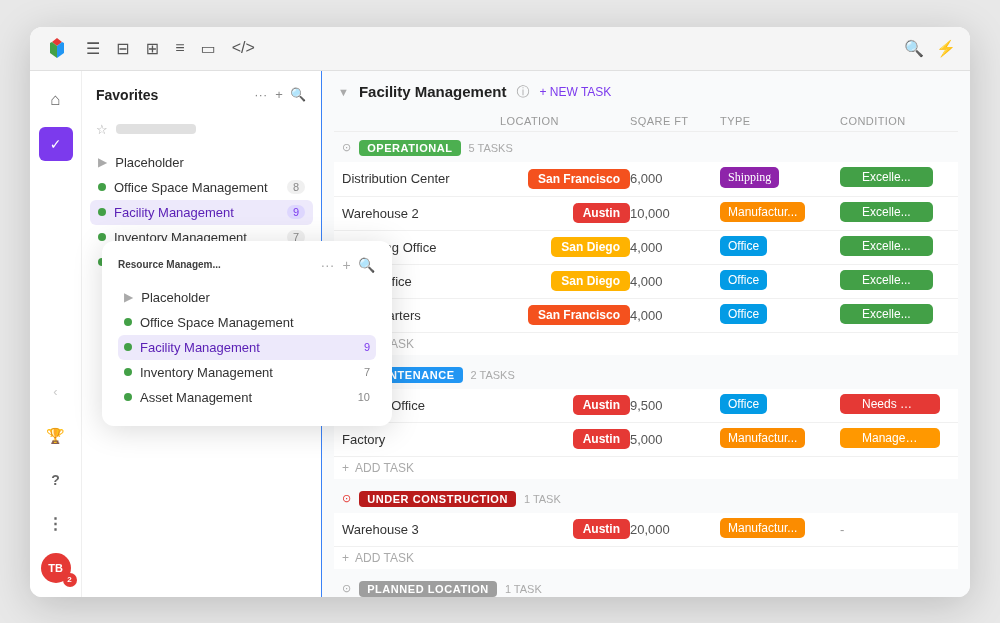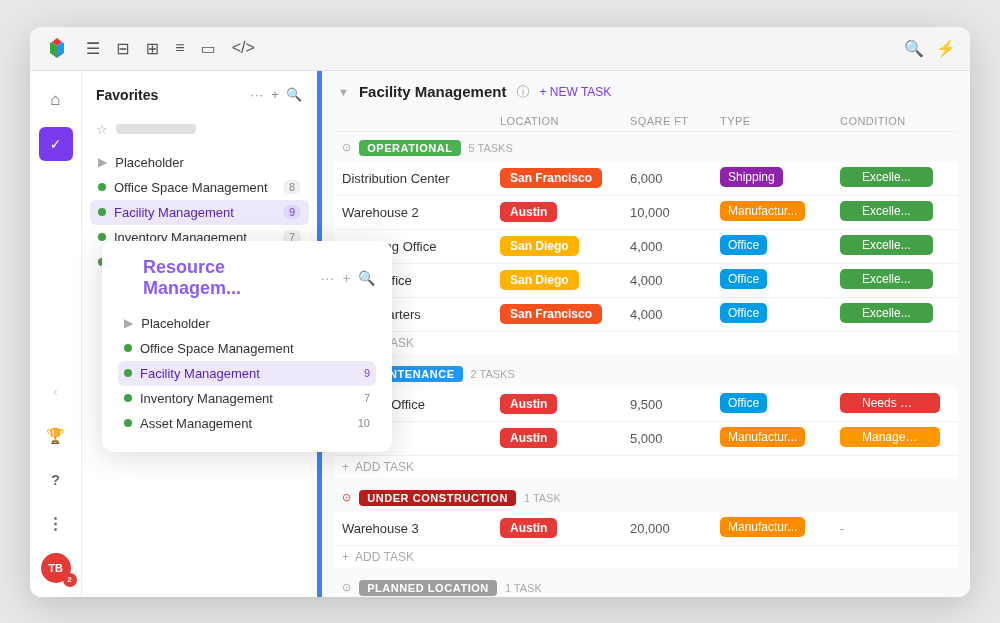--- a/index.html
+++ b/index.html
@@ -113,21 +113,21 @@
       width: 14px;
       height: 14px;
       display: flex;
       align-items: center;
       justify-content: center;
     }
     
     .sidebar {
       width: 240px;
       background: #fff;
-      border-right: 5px solid #3b82f6;
+      border-right: 1px solid #3b82f6;
       padding: 16px 0;
       flex-shrink: 0;
       position: relative;
       z-index: 10;
     }
     .sidebar-header {
       display: flex;
       align-items: center;
       justify-content: space-between;
       padding: 0 14px 12px;
@@ -207,24 +207,23 @@
       padding: 16px;
       z-index: 20;
     }
     .dropdown-card-header {
       display: flex;
       align-items: center;
       justify-content: space-between;
       margin-bottom: 12px;
     }
     .dropdown-card-title {
-      font-size: 18px;
+      font-size: 10px;
       font-weight: 700;
-      color: #8b5cf6;
-      margin-left: 25px;
+      color: #404040;
     }
     .dropdown-card-icons {
       display: flex;
       gap: 8px;
       color: #aaa;
       font-size: 14px;
     }
     .dropdown-item {
       display: flex;
       align-items: center;
@@ -323,21 +322,21 @@
       align-items: center;
       padding: 5px 8px;
       border-bottom: 1px solid #f0f0f0;
       font-size: 13px;
       color: #333;
       background: #fff;
       cursor: pointer;
     }
     .cell-location {
       display: flex;
-      justify-content: flex-start;
+      justify-content: flex-end;
     }
     .location-badge {
       padding: 3px 10px;
       border-radius: 5px;
       font-size: 12px;
       font-weight: 600;
       color: #fff;
     }
     .type-badge {
       padding: 3px 8px;
@@ -524,21 +523,21 @@
             <span style="color:#aaa; font-size:11px;">⊙</span>
             <span class="group-badge" style="background:#4caf50;">OPERATIONAL</span>
             <span class="group-count">5 TASKS</span>
           </div>
           <div class="data-row">
             <div>Distribution Center</div>
             <div class="cell-location">
                 <span class="location-badge" style="background:#f4511e;">San Francisco</span>
               </div>
             <div class="sqft-cell">6,000</div>
-            <div><span class="type-badge" style="background:#8e24aa;">Shipping</span></div>
+            <div><span class="type-badge" style="background:#8e24aa;font-family:Liberation Serif, serif;">Shipping</span></div>
             <div><span class="condition-badge" style="background:#43a047;">Excelle...</span></div>
           </div>
           <div class="data-row">
             <div>Warehouse 2</div>
             <div class="cell-location">
                 <span class="location-badge" style="background:#e53935;">Austin</span>
               </div>
             <div class="sqft-cell">10,000</div>
             <div><span class="type-badge" style="background:#fb8c00;">Manufactur...</span></div>
             <div><span class="condition-badge" style="background:#43a047;">Excelle...</span></div>

